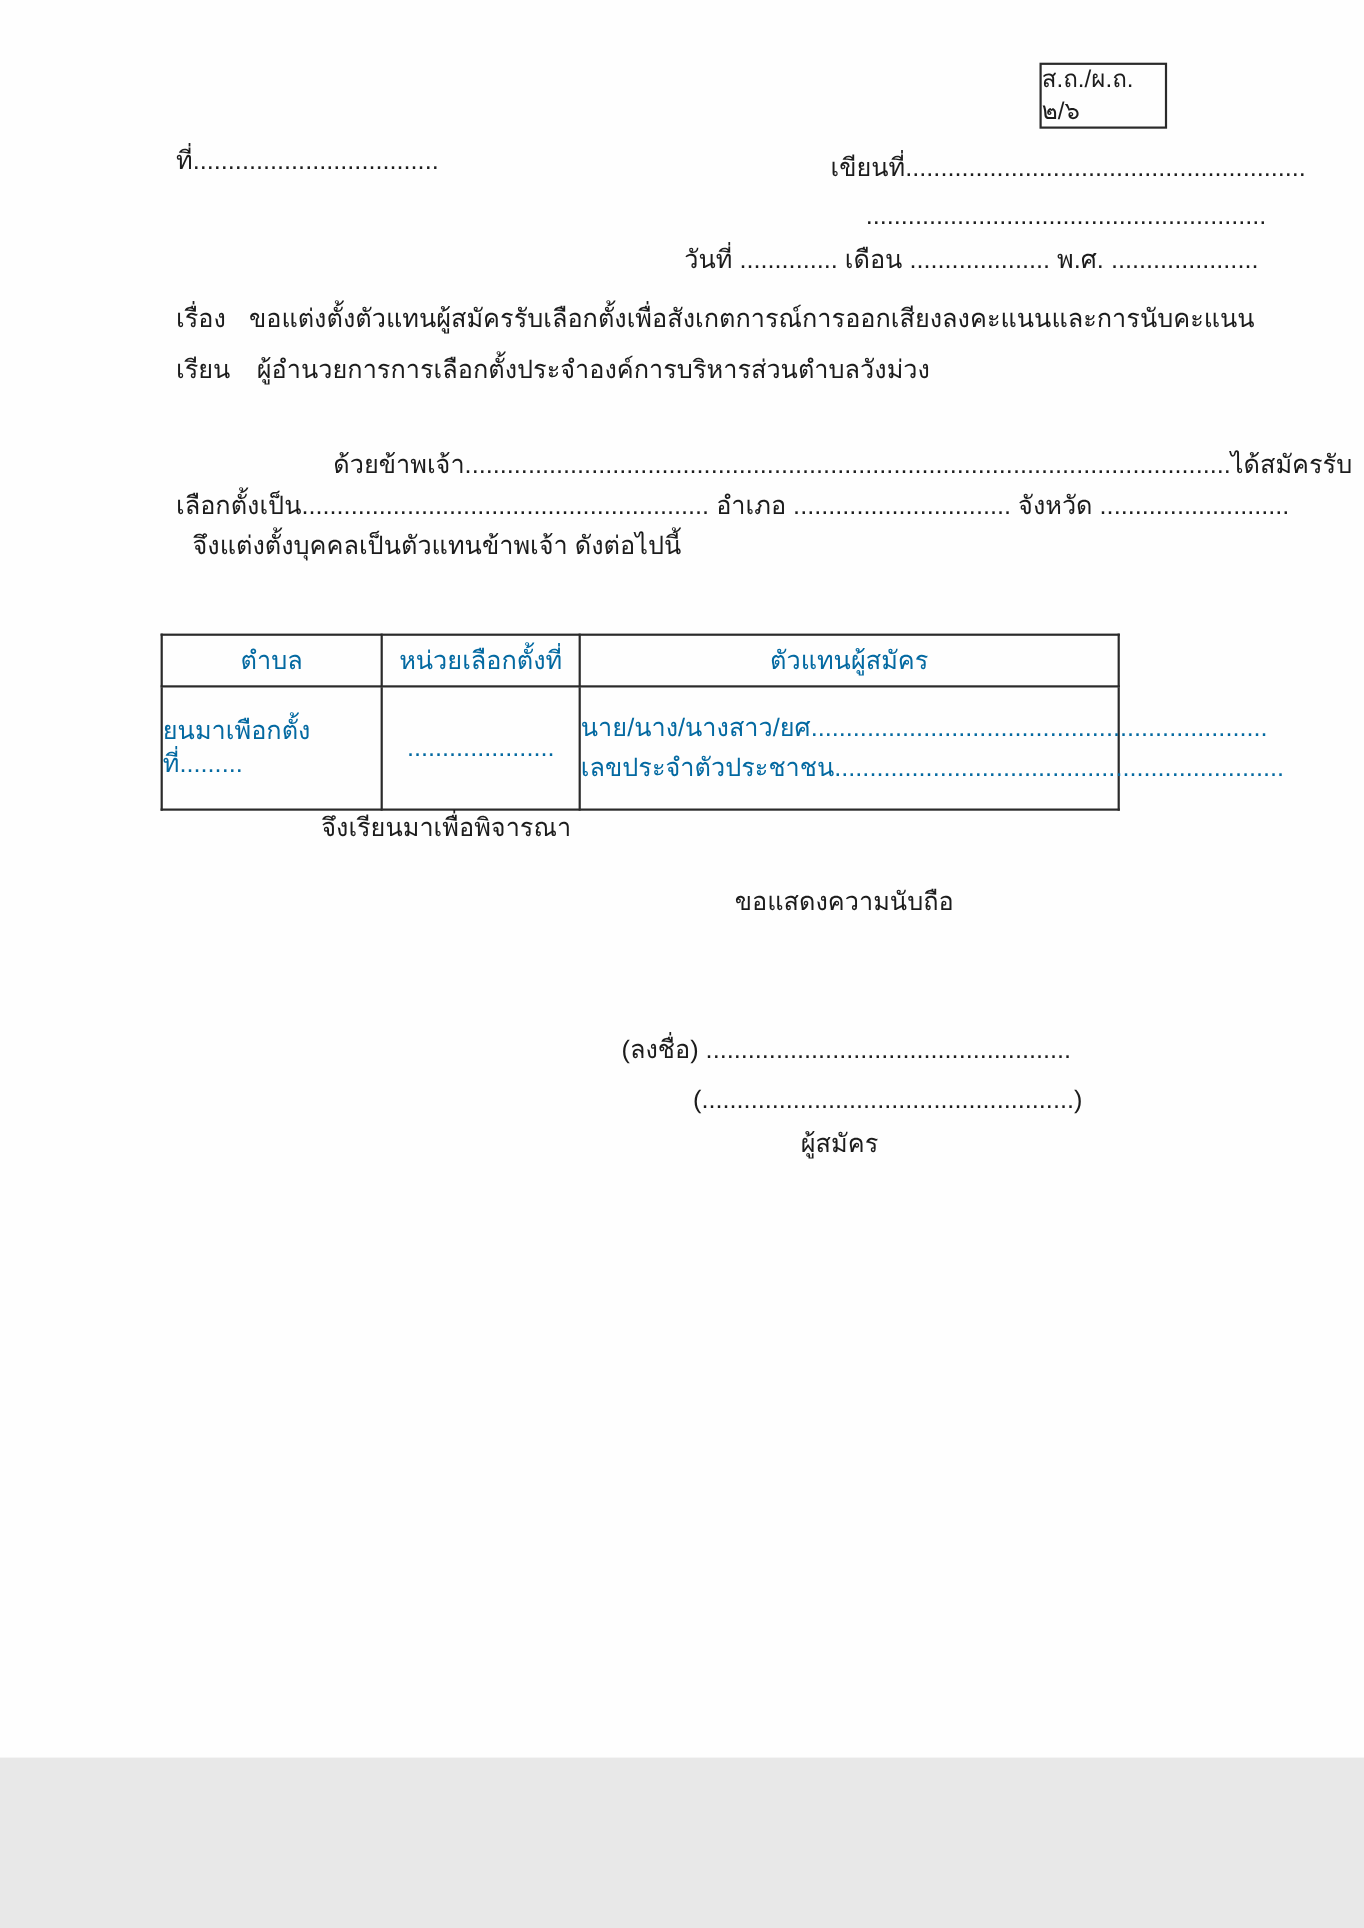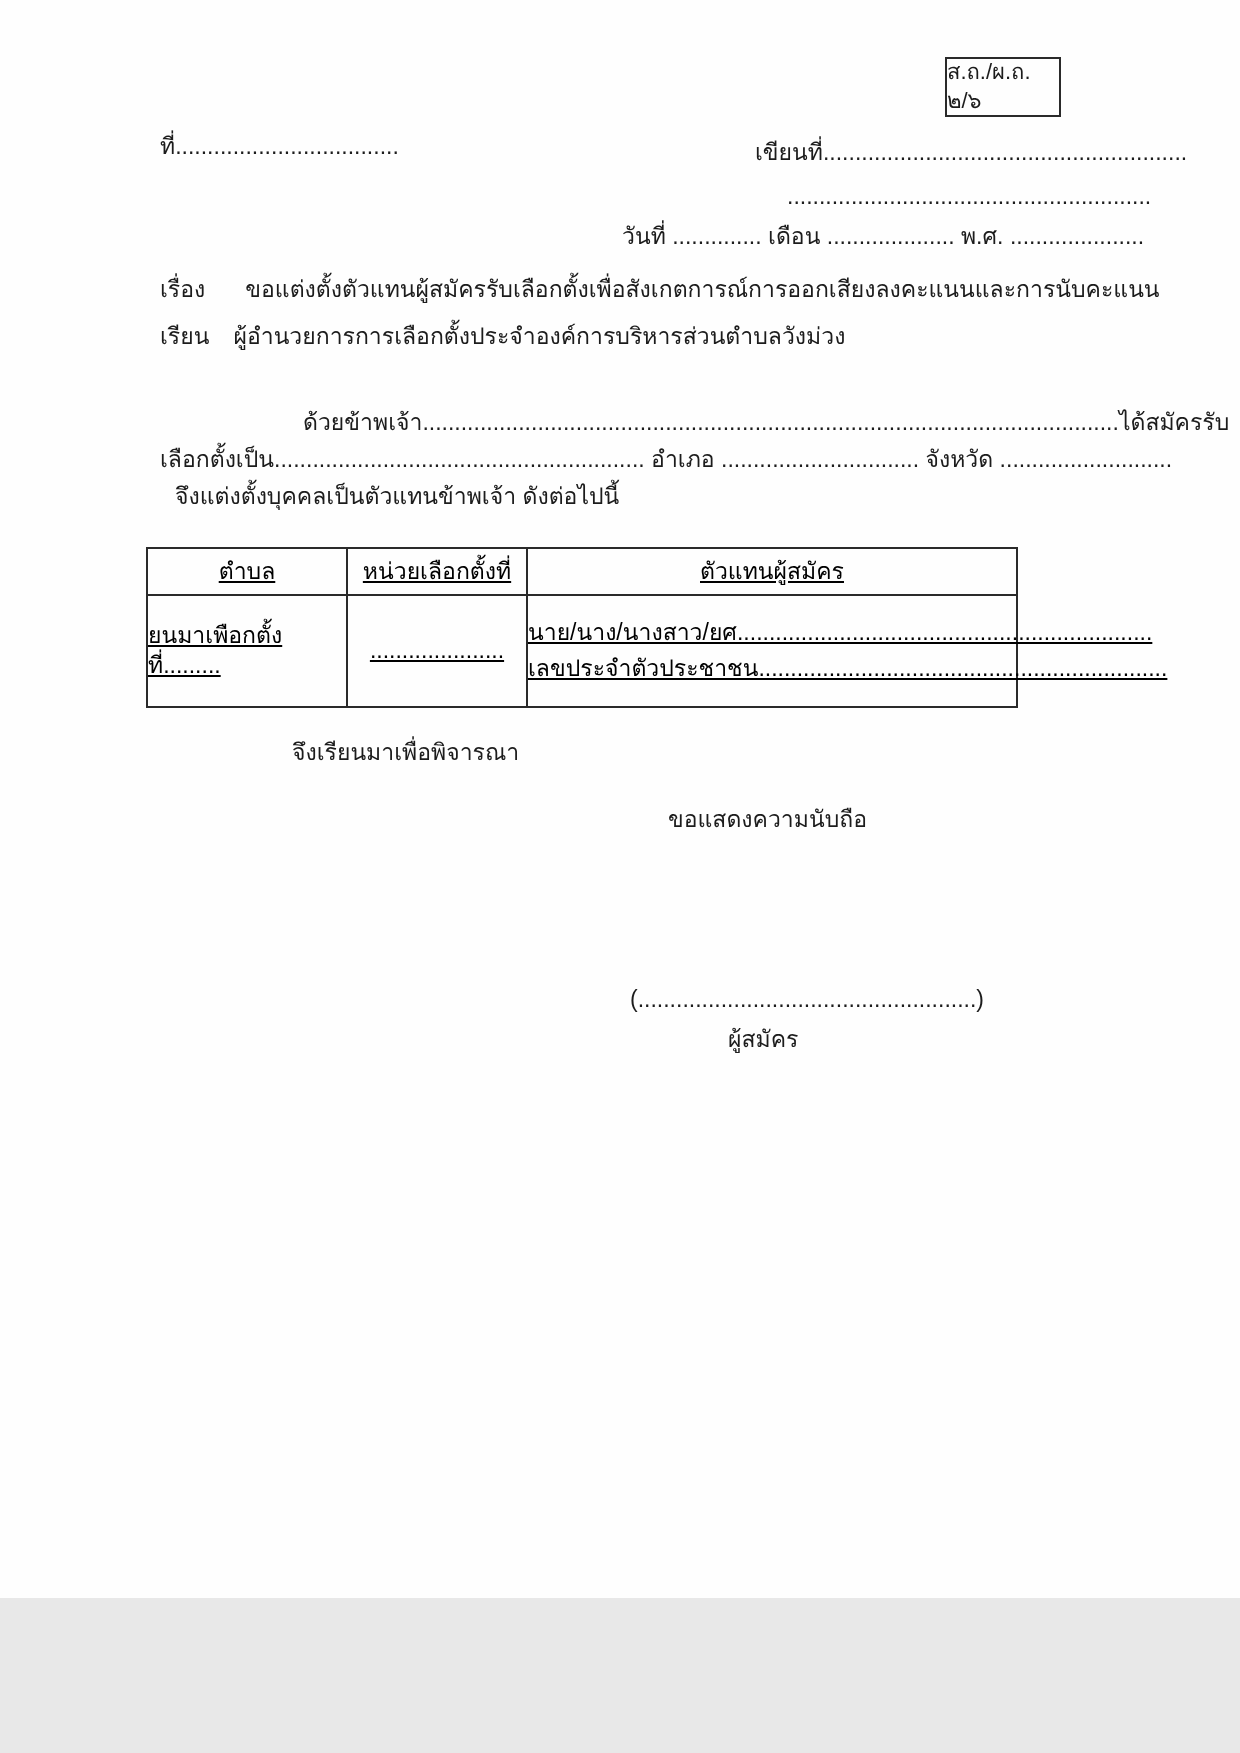--- a/index.html
+++ b/index.html
@@ -26,33 +26,32 @@
     top: 57px;
     width: 112px;
     height: 56px;
     border: 2px solid #2a2a2a;
     display: flex;
     align-items: center;
     justify-content: center;
     font-size: 22px;
   }
   .subject-line .label, .to-line .label { display: inline-block; }
-  .subject-line .text { margin-left: 40px; }
+  .subject-line .text { margin-left: 21px; }
   .to-line .text { margin-left: 24px; }
 
   table.rep-table {
     position: absolute;
     left: 146px;
-    top: 547px;
+    top: 576px;
     width: 870px;
     border-collapse: collapse;
     table-layout: fixed;
     font-size: 23px;
-    color: #000000;
-    text-decoration: underline;
+    color: #0369a1;
   }
   table.rep-table th, table.rep-table td {
     border: 2px solid #2a2a2a;
     padding: 0;
   }
   table.rep-table th {
     height: 45px;
     font-weight: normal;
     text-align: center;
     vertical-align: middle;
@@ -116,18 +115,19 @@
           <div class="rep-line">เลขประจำตัวประชาชน................................................................</div>
         </td>
       </tr>
     </tbody>
   </table>
 
   <div class="abs" style="left:292px; top:738px;">จึงเรียนมาเพื่อพิจารณา</div>
 
   <div class="abs" style="left:668px; top:805px;">ขอแสดงความนับถือ</div>
 
+  <div class="abs" style="left:565px; top:940px;">(ลงชื่อ) ....................................................</div>
 
   <div class="abs" style="left:630px; top:985px;">(.....................................................)</div>
 
   <div class="abs" style="left:728px; top:1025px;">ผู้สมัคร</div>
 
 </div>
 
 </body></html>

